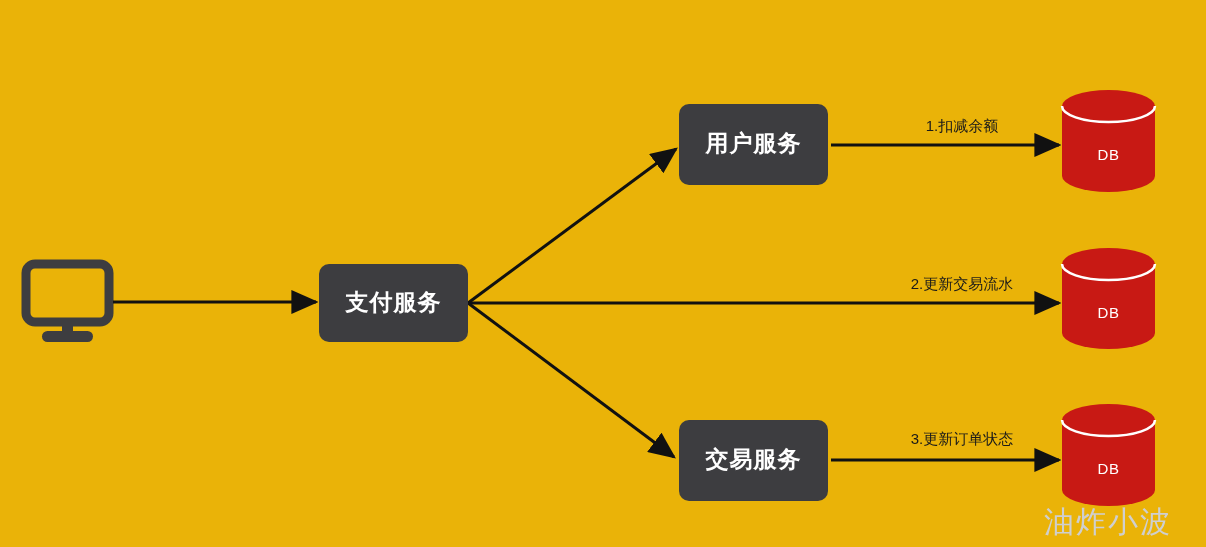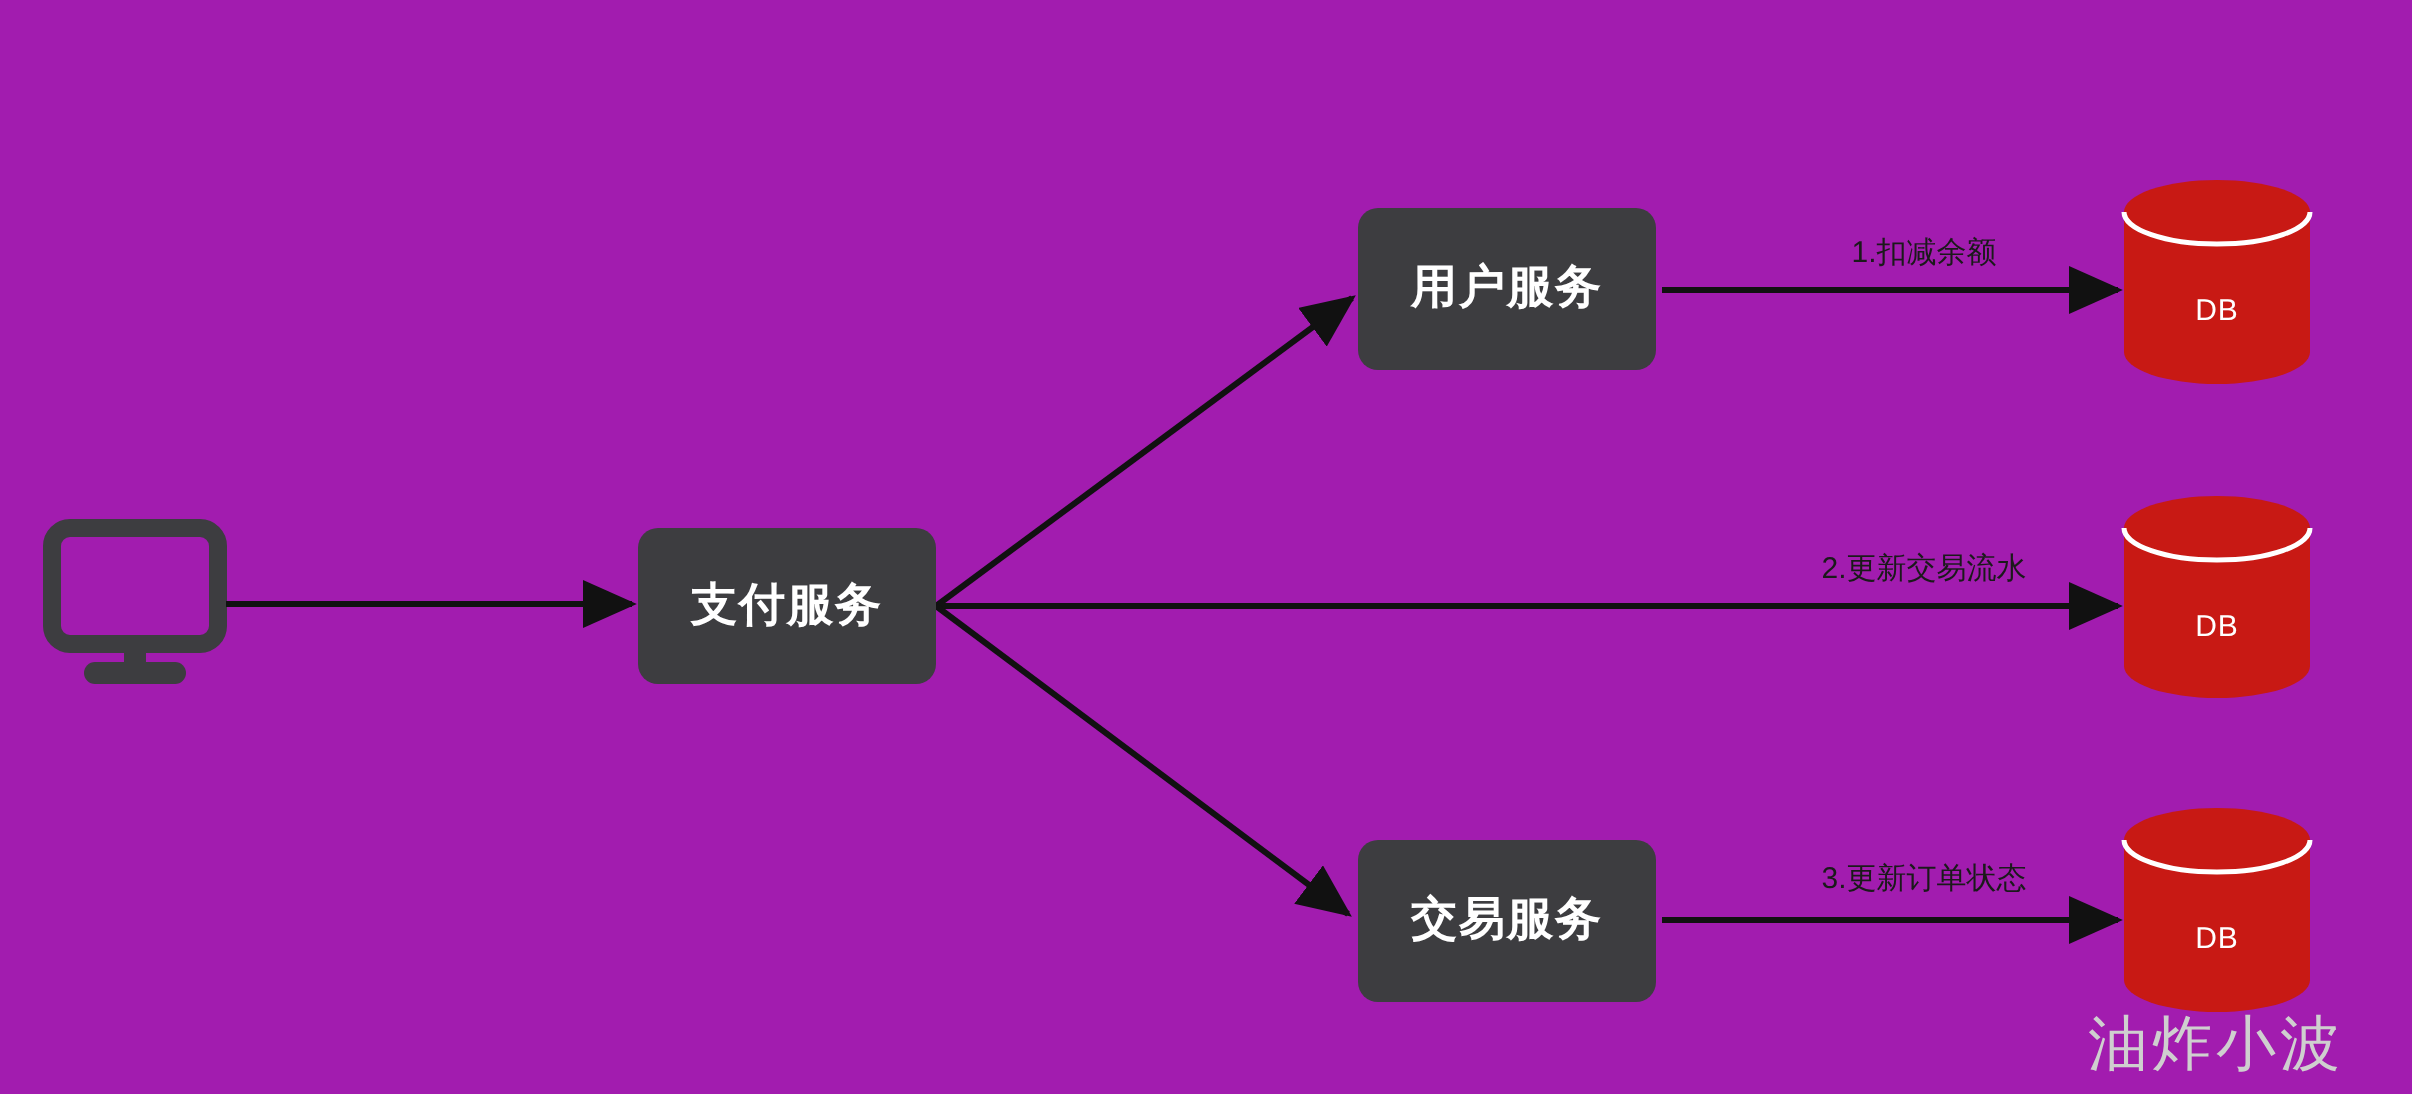--- a/index.html
+++ b/index.html
@@ -7,21 +7,21 @@
     padding: 0;
     background: #ffffff;
   }
   body {
     font-family: "Liberation Sans", "DejaVu Sans", sans-serif;
   }
   #canvas {
     position: relative;
     width: 1206px;
     height: 547px;
-    background: #a21caf;
+    background: #eab308;
     overflow: hidden;
   }
   #diagram-svg {
     position: absolute;
     left: 0;
     top: 0;
     width: 1206px;
     height: 547px;
   }
   .node-label {

